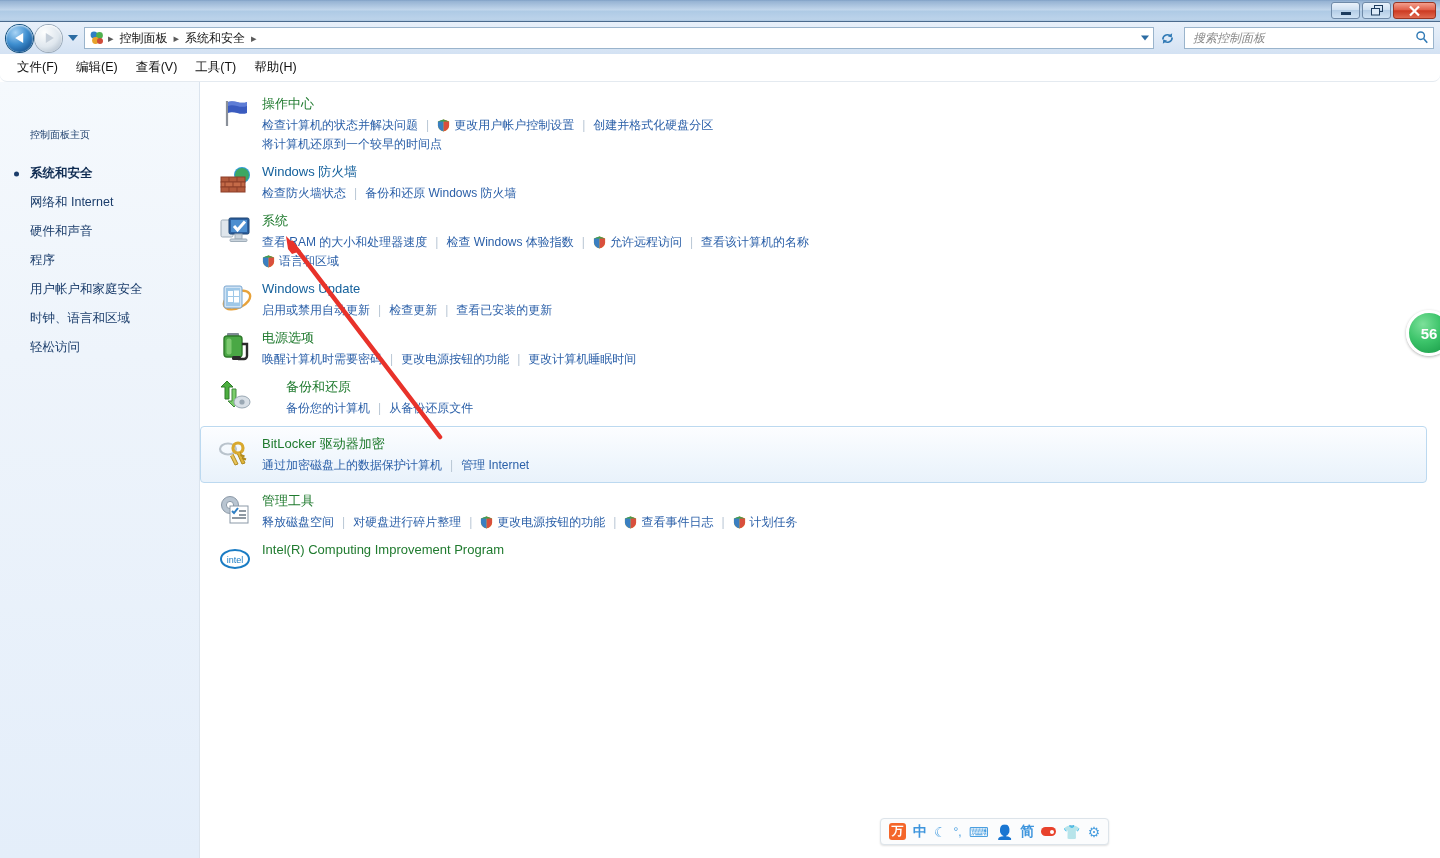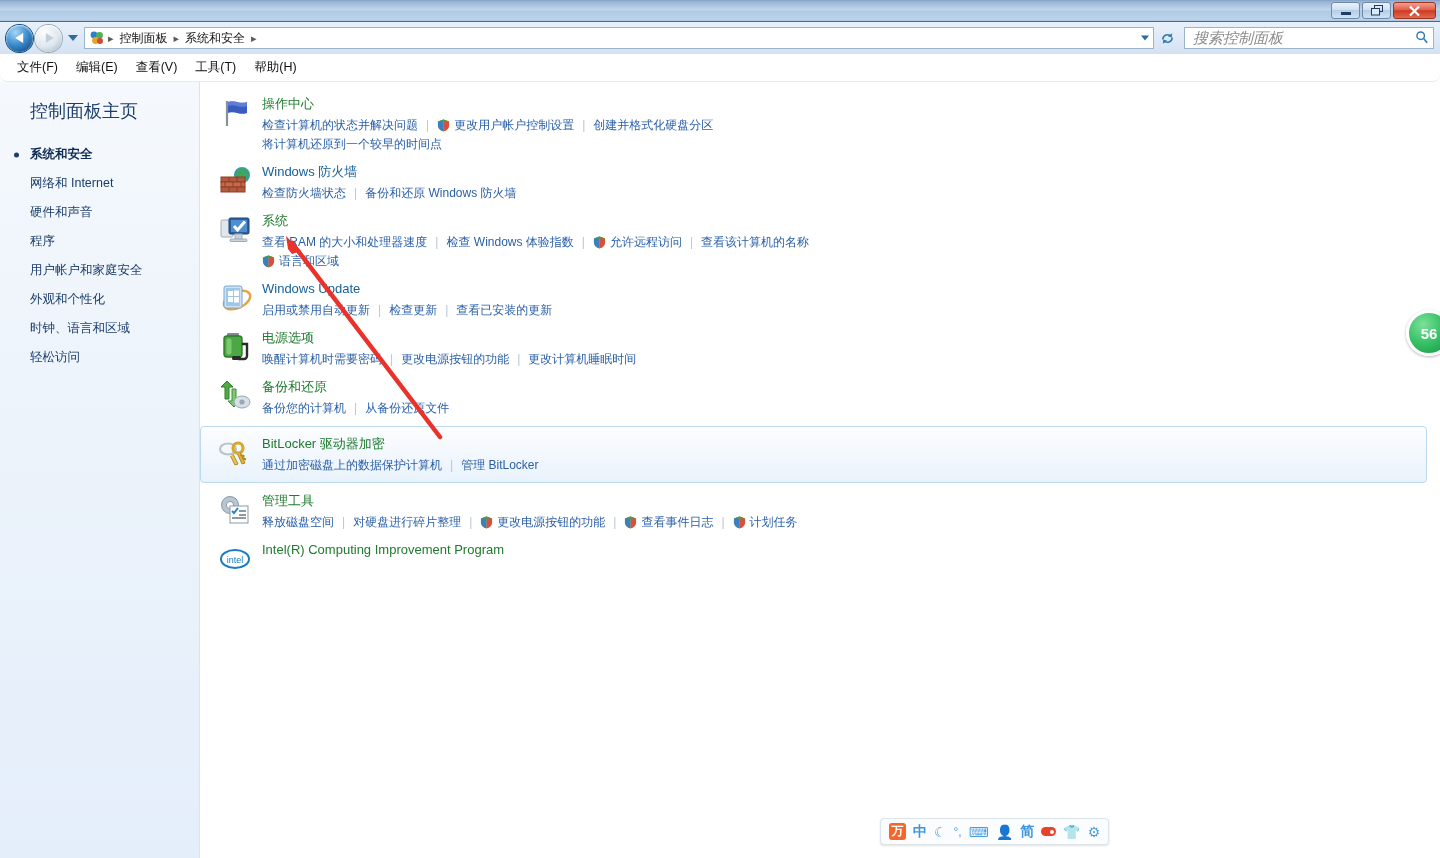--- a/index.html
+++ b/index.html
@@ -79,40 +79,40 @@
   .refreshbtn {
     width: 22px; height: 22px; margin-left: 2px; flex: none;
     display: flex; align-items: center; justify-content: center;
     color: #2f79b5; font-size: 13px;
   }
   .searchbox {
     width: 250px; height: 22px; margin-left: 6px; flex: none;
     background: #ffffff; border: 1px solid #9ab4cc;
     display: flex; align-items: center; padding: 0 4px 0 8px;
   }
-  .searchbox .ph { flex: 1; font-size: 15px; color: #8a8a8a; font-style: italic; }
+  .searchbox .ph { flex: 1; font-size: 12px; color: #8a8a8a; font-style: italic; }
   .searchbox .mag { color: #2f79b5; font-size: 13px; }
 
   
   .menubar {
     position: absolute; left: 0; top: 54px; width: 1440px; height: 28px;
     background: #ffffff; display: flex; align-items: center; padding-left: 8px;
     border-bottom: 1px solid #e4eaf0;
     border-radius: 7px;
   }
   .menuitem { font-size: 12.5px; color: #111; padding: 4px 9px; white-space: nowrap; }
 
   
   .sidebar {
     position: absolute; left: 0; top: 82px; width: 200px; height: 776px;
     background: linear-gradient(to bottom, #f5f9fd 0%, #eef4fb 35%, #e4eefa 100%);
     border-right: 1px solid #dbe4ee;
     padding-top: 12px;
   }
-  .side-home { font-size: 18px; color: #1b3d6b; padding: 5px 0 5px 30px; }
+  .side-home { font-size: 10px; color: #1b3d6b; padding: 5px 0 5px 30px; margin-top: 29px; }
   .side-list { margin-top: 12px; }
   .side-item {
     position: relative; font-size: 12.5px; color: #1b3d6b;
     padding: 6px 0 6px 30px; white-space: nowrap;
   }
   .side-item.active { font-weight: bold; color: #0f2c52; }
   .side-item.active::before {
     content: ""; position: absolute; left: 14px; top: 50%; transform: translateY(-50%);
     width: 5px; height: 5px; border-radius: 50%; background: #1b3d6b;
   }
@@ -262,21 +262,20 @@
   </div>
 
   <div class="sidebar">
     <div class="side-home">控制面板主页</div>
     <div class="side-list" id="sidebar-list">
         <div class="side-item active">系统和安全</div>
         <div class="side-item">网络和 Internet</div>
         <div class="side-item">硬件和声音</div>
         <div class="side-item">程序</div>
         <div class="side-item">用户帐户和家庭安全</div>
-        <div class="side-item">外观和个性化</div>
         <div class="side-item">时钟、语言和区域</div>
         <div class="side-item">轻松访问</div>
       </div>
   </div>
 
   <div class="content">
     <div id="sections-host" style="padding-top:12px;">
         <div class="section" style="position: relative;">
           <div class="sec-icon"><svg width="34" height="34" viewBox="0 0 34 34">
               <path d="M9 5 L9 30" stroke="#8a9099" stroke-width="2.2" fill="none"></path>
@@ -437,21 +436,21 @@
             </div>
           </div>
         </div>
         <div class="section" style="position: relative;">
           <div class="sec-icon"><svg width="34" height="34" viewBox="0 0 34 34">
               <path d="M7 20 L7 8 L3 8 L9 2 L15 8 L11 8 L11 20 Z" fill="#4cae3f" stroke="#2f7a2b"></path>
               <path d="M18 10 L18 22 L22 22 L16 28 L10 22 L14 22 L14 10 Z" fill="#6dc85c" stroke="#2f7a2b" opacity=".9"></path>
               <ellipse cx="24" cy="23" rx="8" ry="6" fill="#d8dfe6" stroke="#9aa8b4"></ellipse>
               <circle cx="24" cy="23" r="2.6" fill="#9aa8b4"></circle>
             </svg></div>
-          <div style="position: relative;">
+          <div style="position: relative; margin-left: 24px;">
             <div><span class="sec-title">备份和还原</span></div>
             <div class="linkrow">
               <span class="clink">
                 <span>备份您的计算机</span>
               </span>
               <span class="vsep">|</span>
               <span class="clink">
                 <span>从备份还原文件</span>
               </span>
             </div>
@@ -467,21 +466,21 @@
               <path d="M15 18 L20 28 L17 29 L12.5 20" fill="#e8c45c" stroke="#b08a1e"></path>
             </svg></div>
           <div style="position: relative;">
             <div><span class="sec-title">BitLocker 驱动器加密</span></div>
             <div class="linkrow">
               <span class="clink">
                 <span>通过加密磁盘上的数据保护计算机</span>
               </span>
               <span class="vsep">|</span>
               <span class="clink">
-                <span>管理 BitLocker</span>
+                <span>管理 Internet</span>
               </span>
             </div>
           </div>
         </div>
         <div class="section" style="position: relative;">
           <div class="sec-icon"><svg width="34" height="34" viewBox="0 0 34 34">
               <g fill="#b9c5d1" stroke="#8b99a7">
                 <circle cx="12" cy="12" r="8.5"></circle>
                 <circle cx="12" cy="12" r="3.6" fill="#ffffff"></circle>
               </g>

